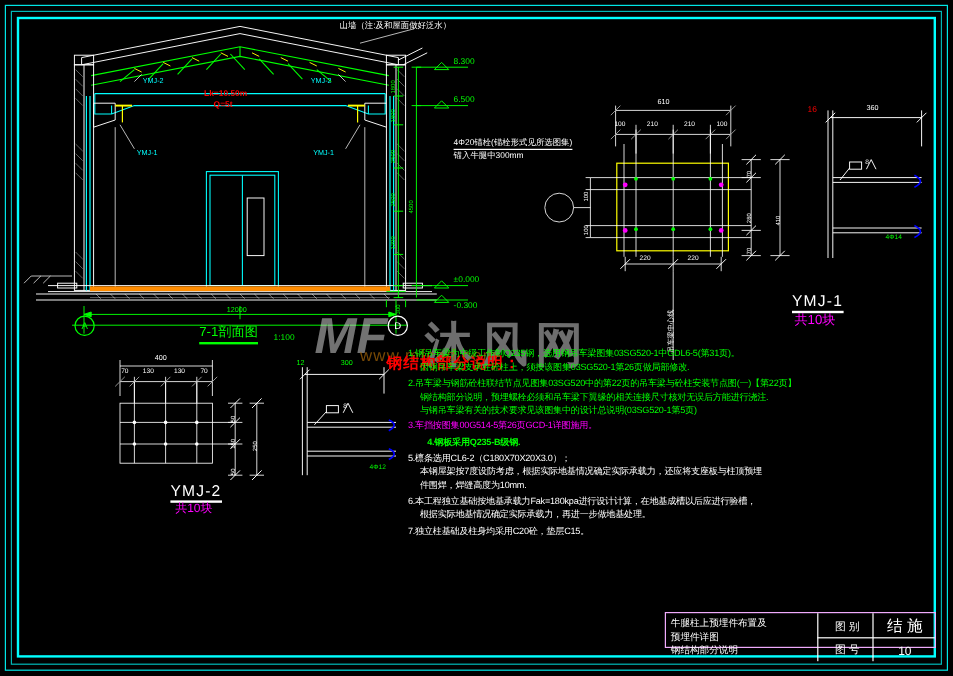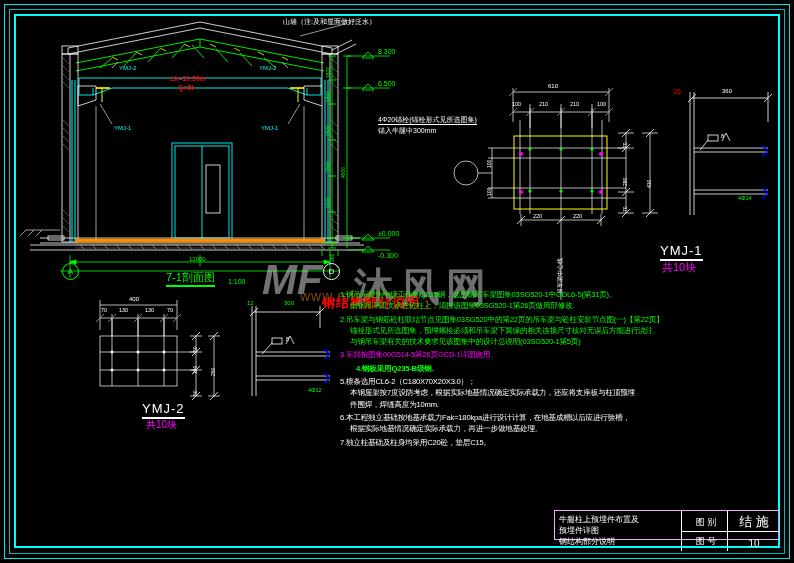--- a/index.html
+++ b/index.html
@@ -549,21 +549,21 @@
     <div class="mflogo">MF</div>
     <div class="mftext">沐风网</div>
   </div>
   <div id="wmurl">www.mfcad.com</div>
 
   <div class="tx r f13" style="left:322px;top:296px;font-weight:bold;letter-spacing:1px;text-align:center;">钢结构部分说明：</div>
   <div id="notes">
       <div class="nt" style="left: 0px; top: 0px; color: rgb(0, 255, 0);">1.钢吊车梁为中级工作制Q235钢，选用钢吊车梁图集03SG520-1中GDL6-5(第31页)。</div>
       <div class="nt" style="left: 10px; top: 11.2px; color: rgb(0, 255, 0);">因钢吊车梁支承在砼柱上，须按该图集03SG520-1第26页做局部修改.</div>
       <div class="nt" style="left: 0px; top: 24.6px; color: rgb(0, 255, 0);">2.吊车梁与钢筋砼柱联结节点见图集03SG520中的第22页的吊车梁与砼柱安装节点图(一)【第22页】</div>
-      <div class="nt" style="left: 10px; top: 35.8px; color: rgb(0, 255, 0);">锚栓形式见所选图集，预埋螺栓必须和吊车梁下翼缘的相关连接尺寸核对无误后方能进行浇注.</div>
+      <div class="nt" style="left: 10px; top: 35.8px; color: rgb(0, 255, 0);">钢结构部分说明，预埋螺栓必须和吊车梁下翼缘的相关连接尺寸核对无误后方能进行浇注.</div>
       <div class="nt" style="left: 10px; top: 47px; color: rgb(0, 255, 0);">与钢吊车梁有关的技术要求见该图集中的设计总说明(03SG520-1第5页)</div>
       <div class="nt" style="left: 0px; top: 60.4px; color: rgb(255, 0, 255);">3.车挡按图集00G514-5第26页GCD-1详图施用。</div>
       <div class="nt" style="left: 16px; top: 73.8px; color: rgb(0, 255, 0); font-weight: bold;">4.钢板采用Q235-B级钢.</div>
       <div class="nt" style="left: 0px; top: 87.2px; color: rgb(255, 255, 255);">5.檩条选用CL6-2（C180X70X20X3.0）；</div>
       <div class="nt" style="left: 10px; top: 98.4px; color: rgb(255, 255, 255);">本钢屋架按7度设防考虑，根据实际地基情况确定实际承载力，还应将支座板与柱顶预埋</div>
       <div class="nt" style="left: 10px; top: 109.6px; color: rgb(255, 255, 255);">件围焊，焊缝高度为10mm.</div>
       <div class="nt" style="left: 0px; top: 123px; color: rgb(255, 255, 255);">6.本工程独立基础按地基承载力Fak=180kpa进行设计计算，在地基成槽以后应进行验槽，</div>
       <div class="nt" style="left: 10px; top: 134.2px; color: rgb(255, 255, 255);">根据实际地基情况确定实际承载力，再进一步做地基处理。</div>
       <div class="nt" style="left: 0px; top: 147.6px; color: rgb(255, 255, 255);">7.独立柱基础及柱身均采用C20砼，垫层C15。</div>
     </div>

